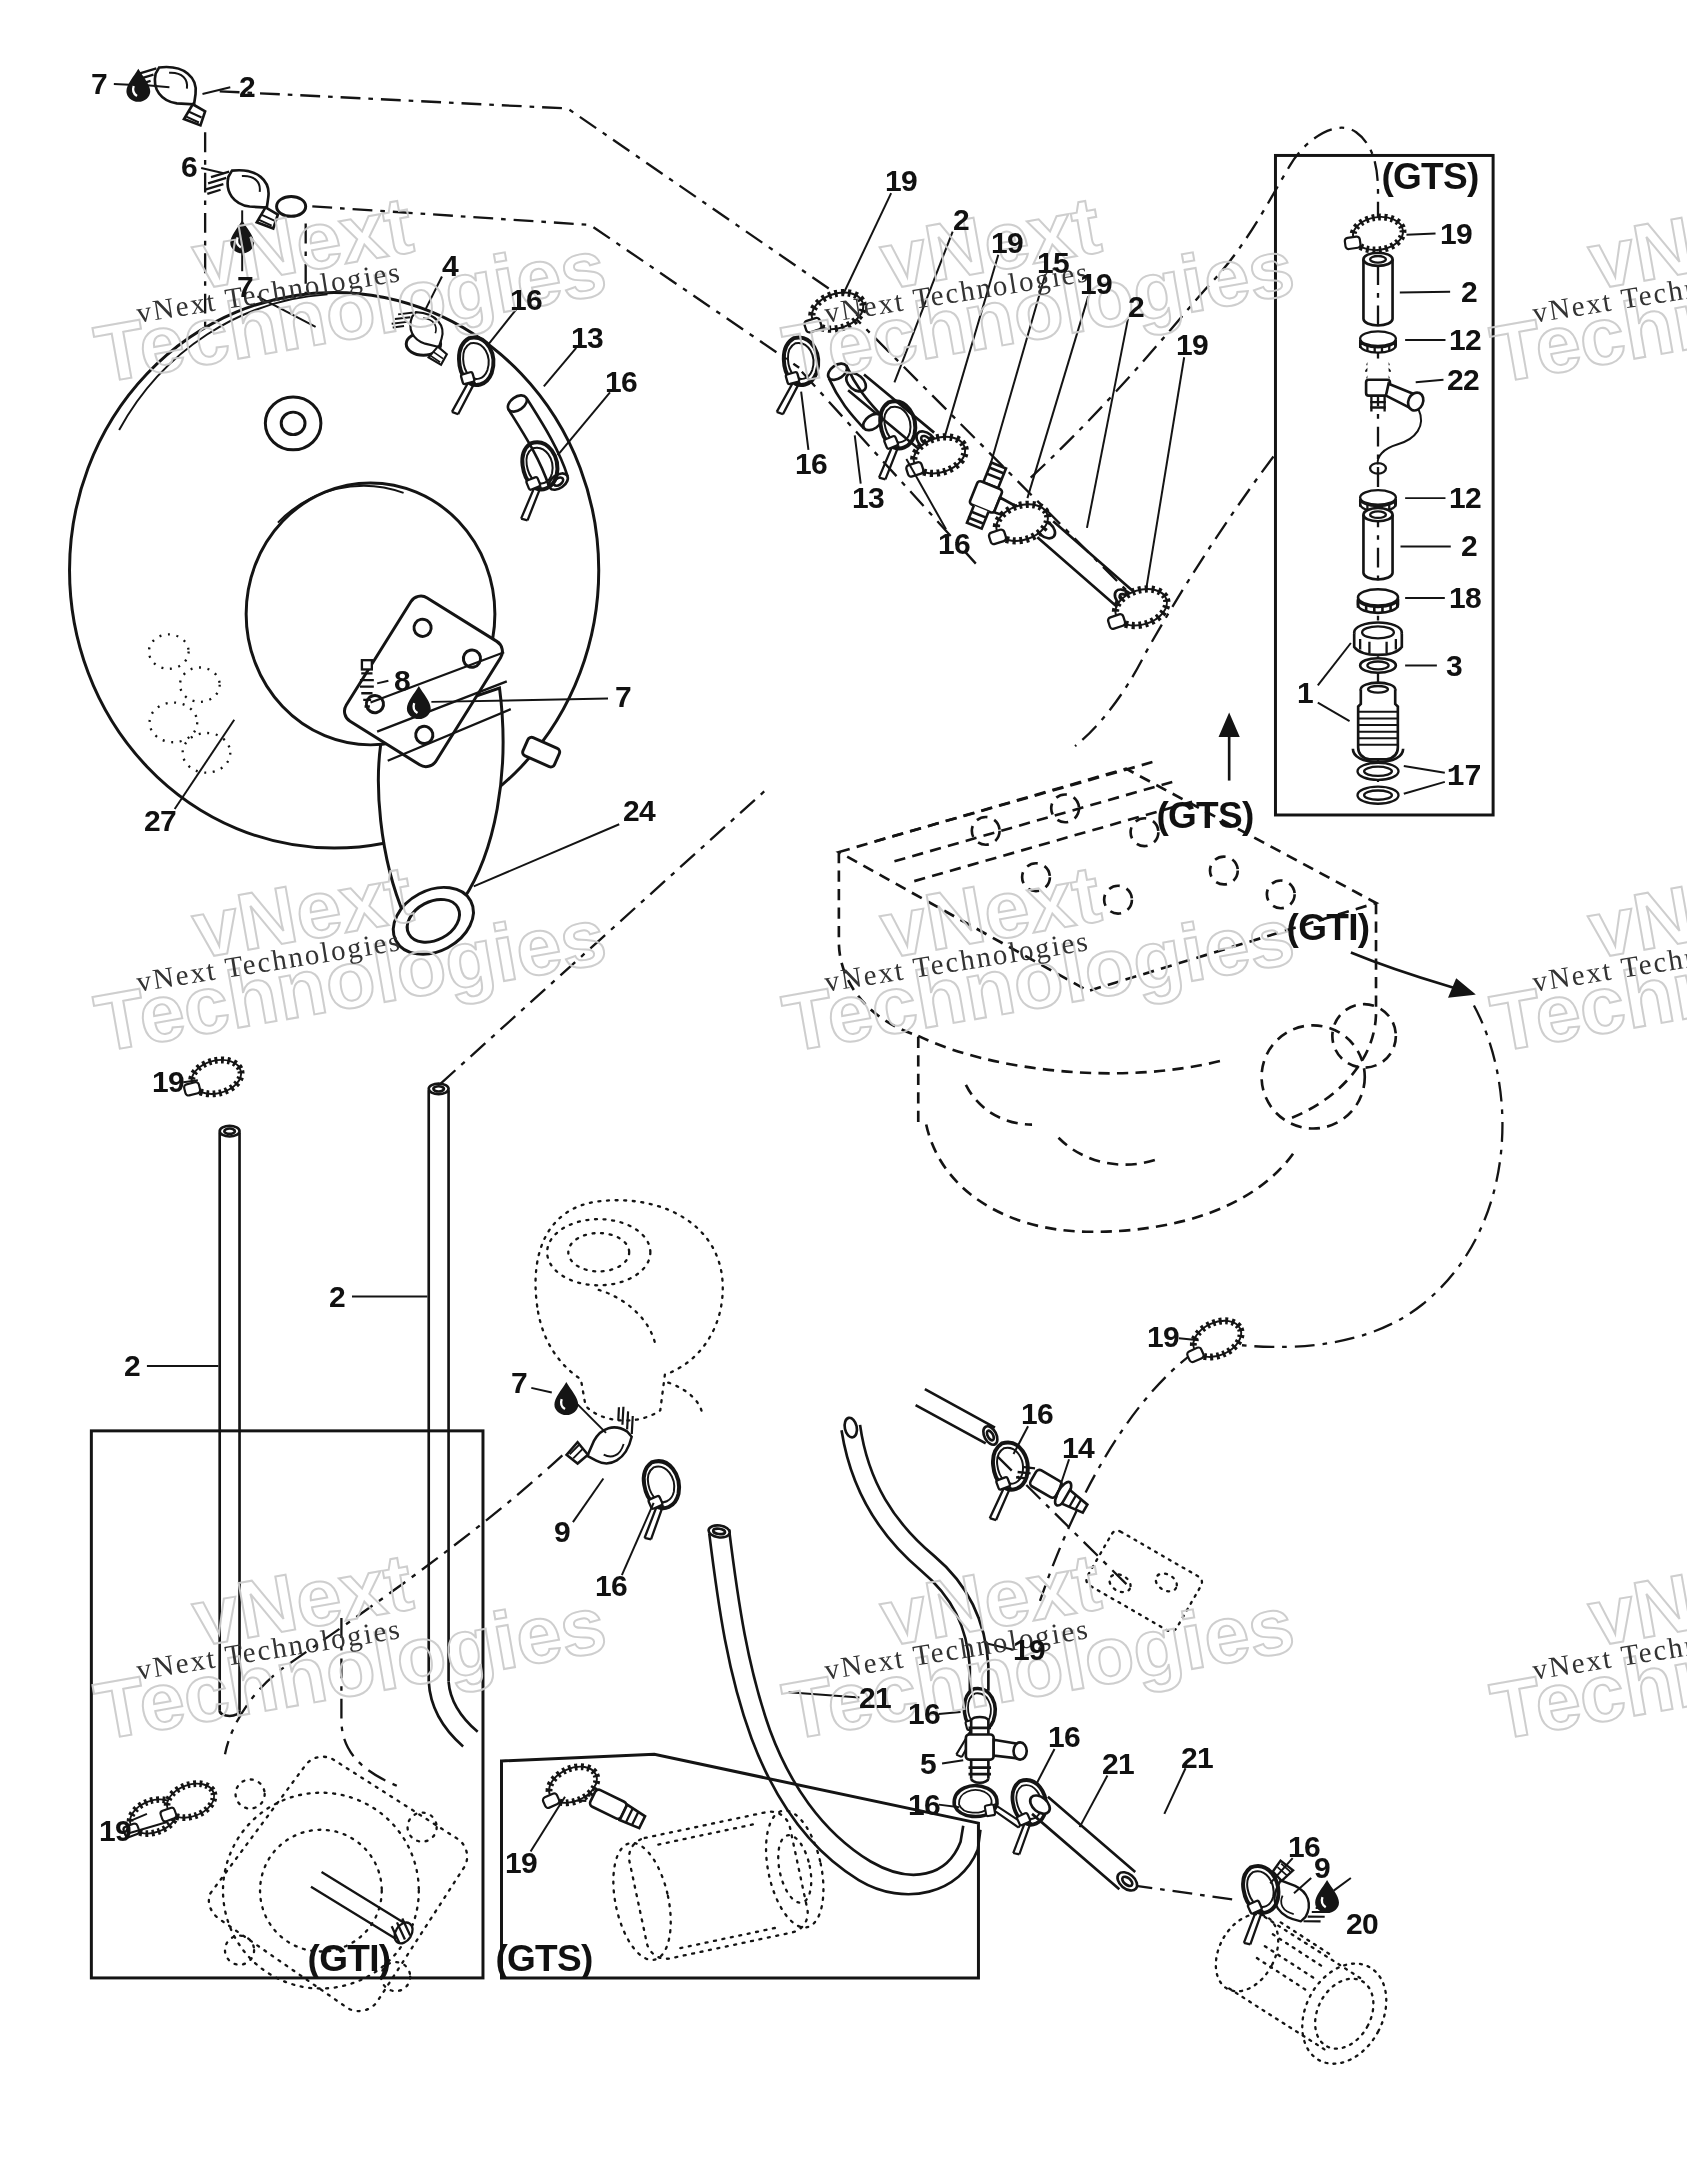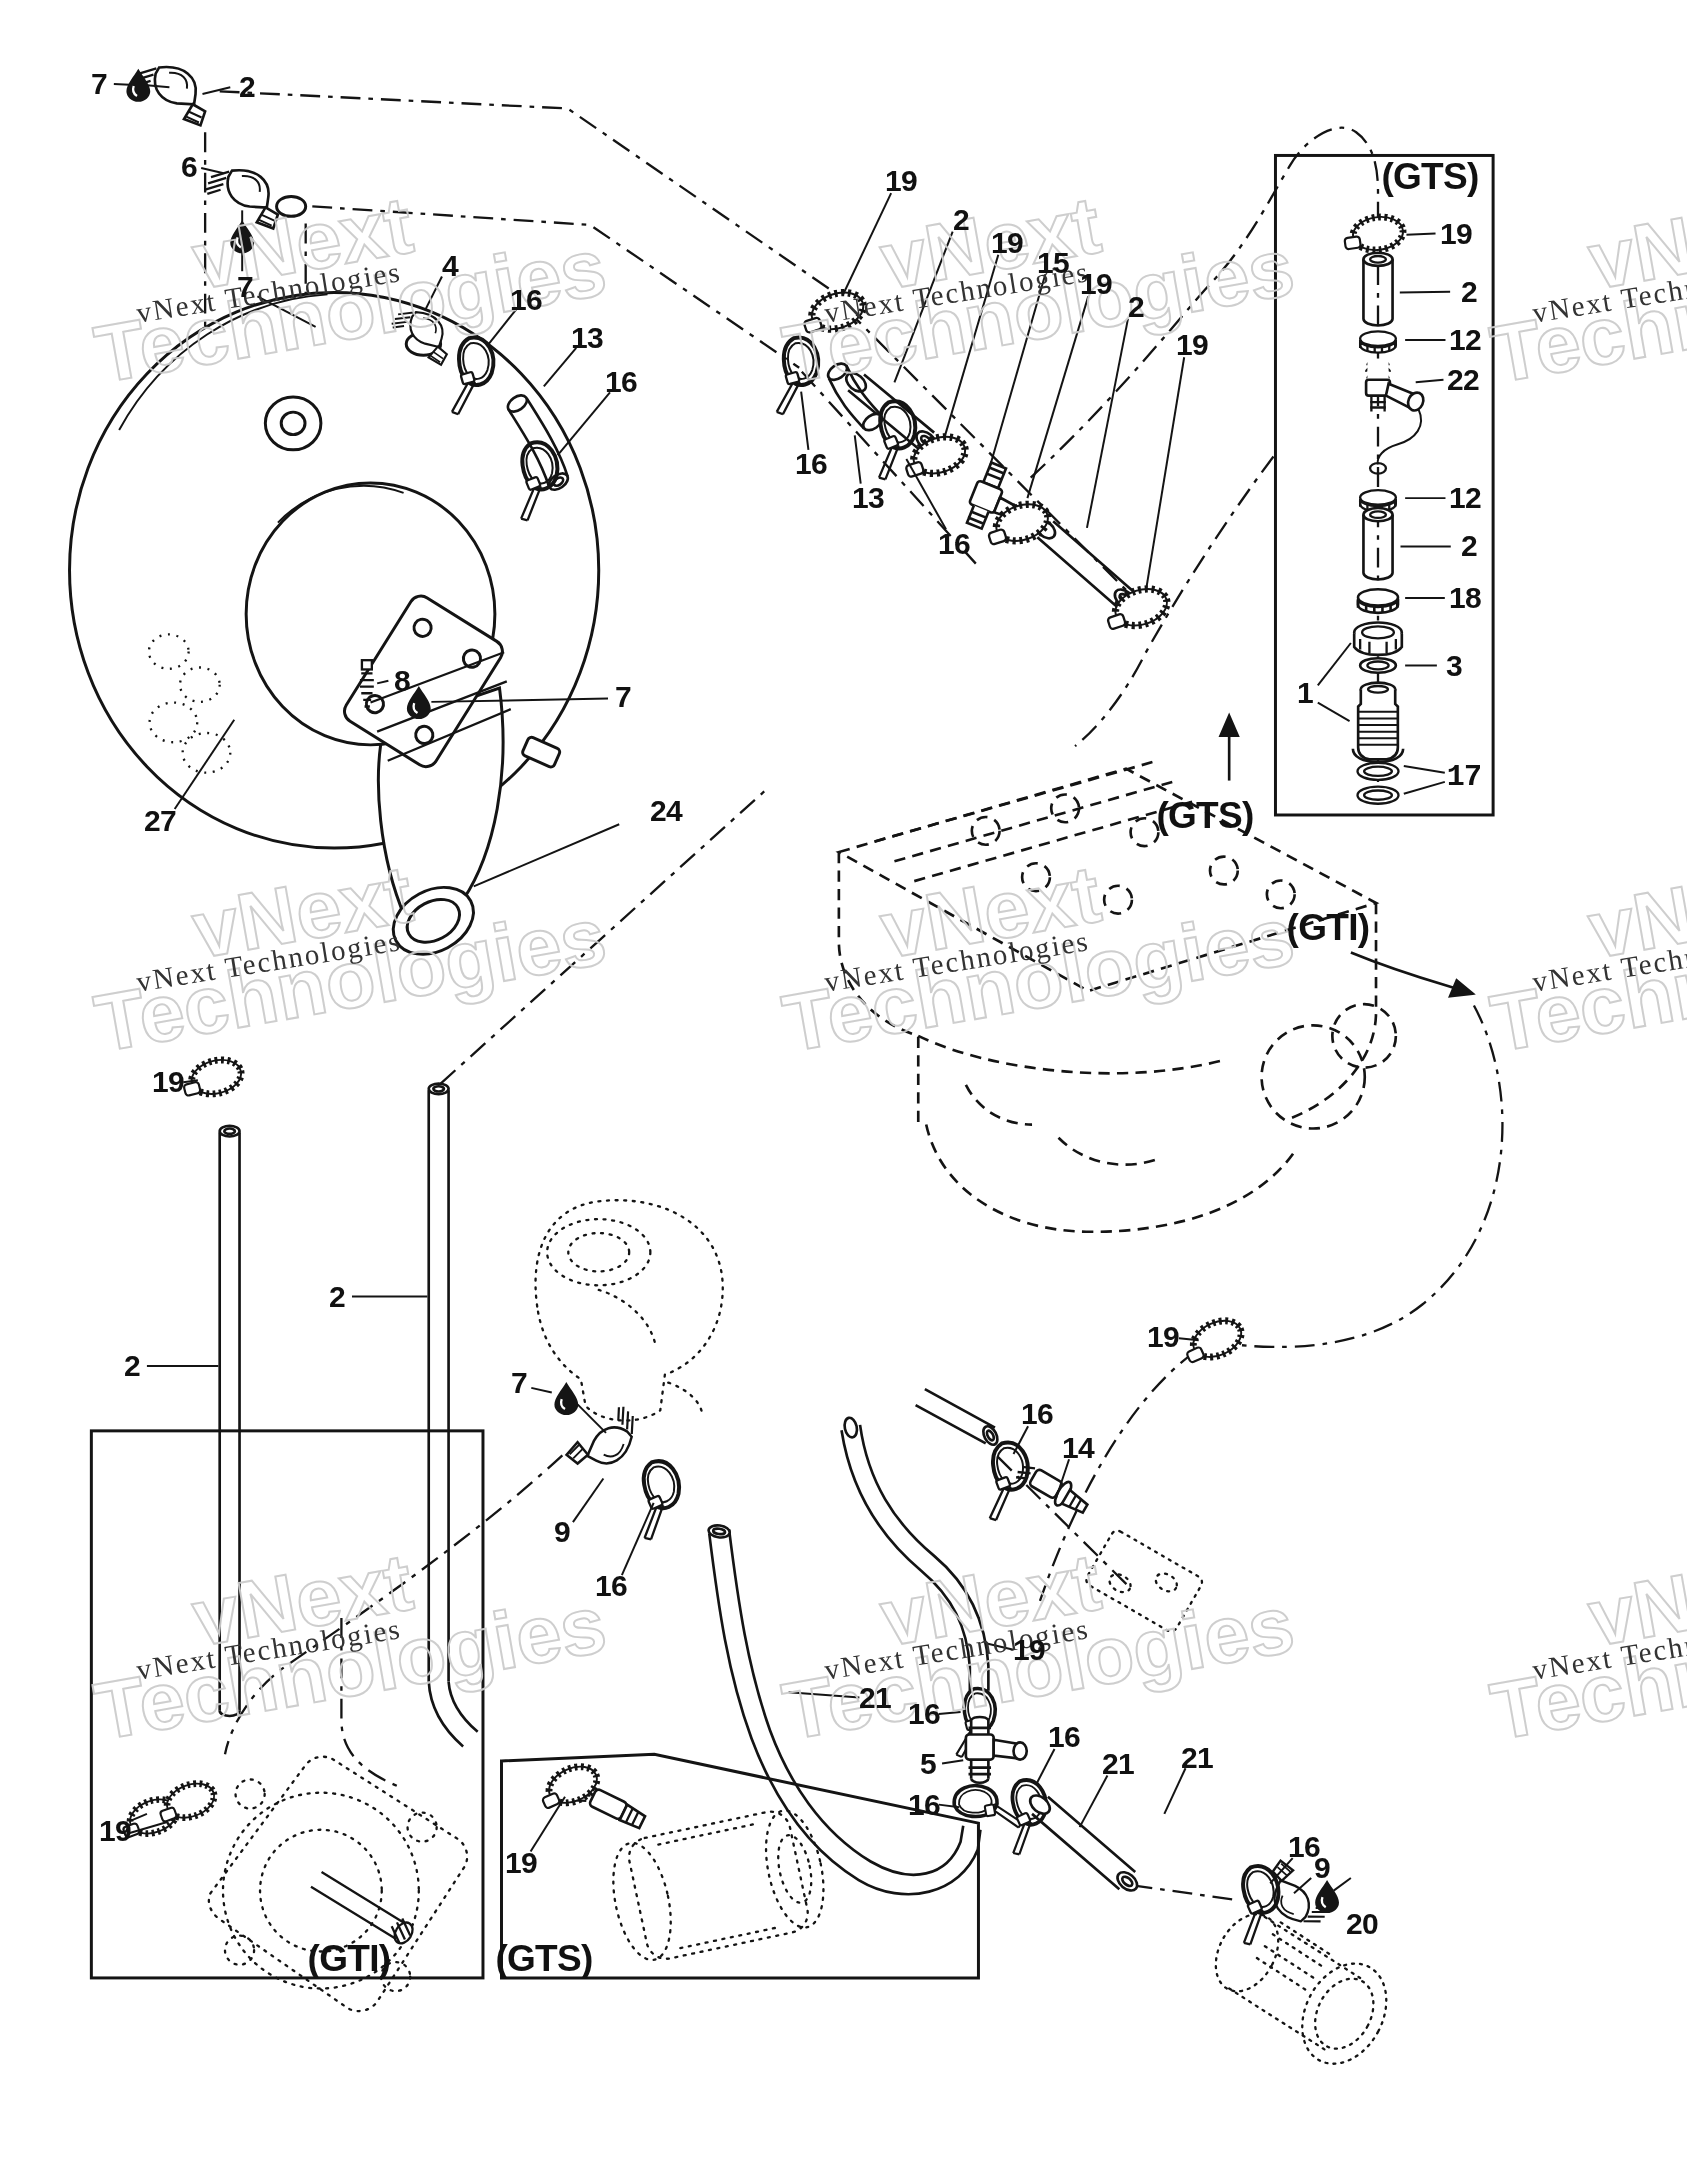--- a/index.html
+++ b/index.html
@@ -528,21 +528,21 @@
       <div class="callout" style="left: 1469px; top: 292px;">2</div>
       <div class="callout" style="left: 1465px; top: 340px;">12</div>
       <div class="callout" style="left: 1463px; top: 380px;">22</div>
       <div class="callout" style="left: 1465px; top: 498px;">12</div>
       <div class="callout" style="left: 1469px; top: 546px;">2</div>
       <div class="callout" style="left: 1465px; top: 598px;">18</div>
       <div class="callout" style="left: 1454px; top: 666px;">3</div>
       <div class="callout" style="left: 1305px; top: 693px;">1</div>
       <div class="callout" style="left: 1464px; top: 777px; font-family: Liberation Mono, monospace;">17</div>
       <div class="callout" style="left: 160px; top: 821px;">27</div>
-      <div class="callout" style="left: 666px; top: 811px;">24</div>
+      <div class="callout" style="left: 639px; top: 811px;">24</div>
       <div class="callout" style="left: 402px; top: 681px;">8</div>
       <div class="callout" style="left: 623px; top: 697px;">7</div>
       <div class="callout" style="left: 168px; top: 1082px;">19</div>
       <div class="callout" style="left: 337px; top: 1297px;">2</div>
       <div class="callout" style="left: 132px; top: 1366px;">2</div>
       <div class="callout" style="left: 519px; top: 1383px;">7</div>
       <div class="callout" style="left: 562px; top: 1532px;">9</div>
       <div class="callout" style="left: 611px; top: 1586px;">16</div>
       <div class="callout" style="left: 1037px; top: 1414px;">16</div>
       <div class="callout" style="left: 1078px; top: 1448px;">14</div>

